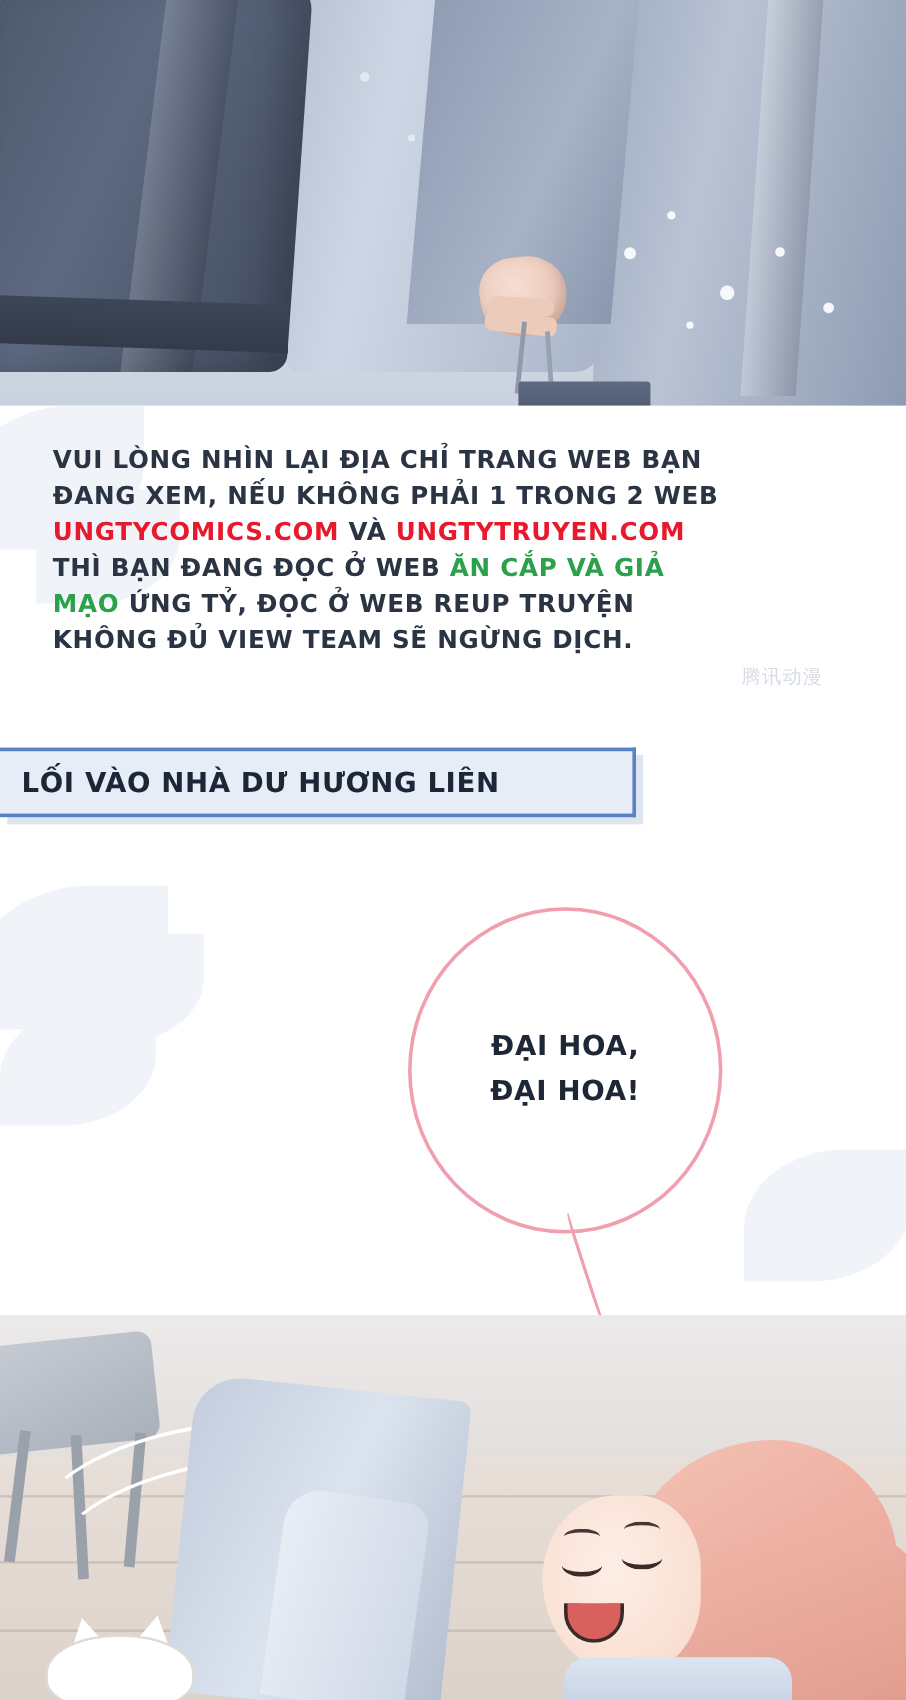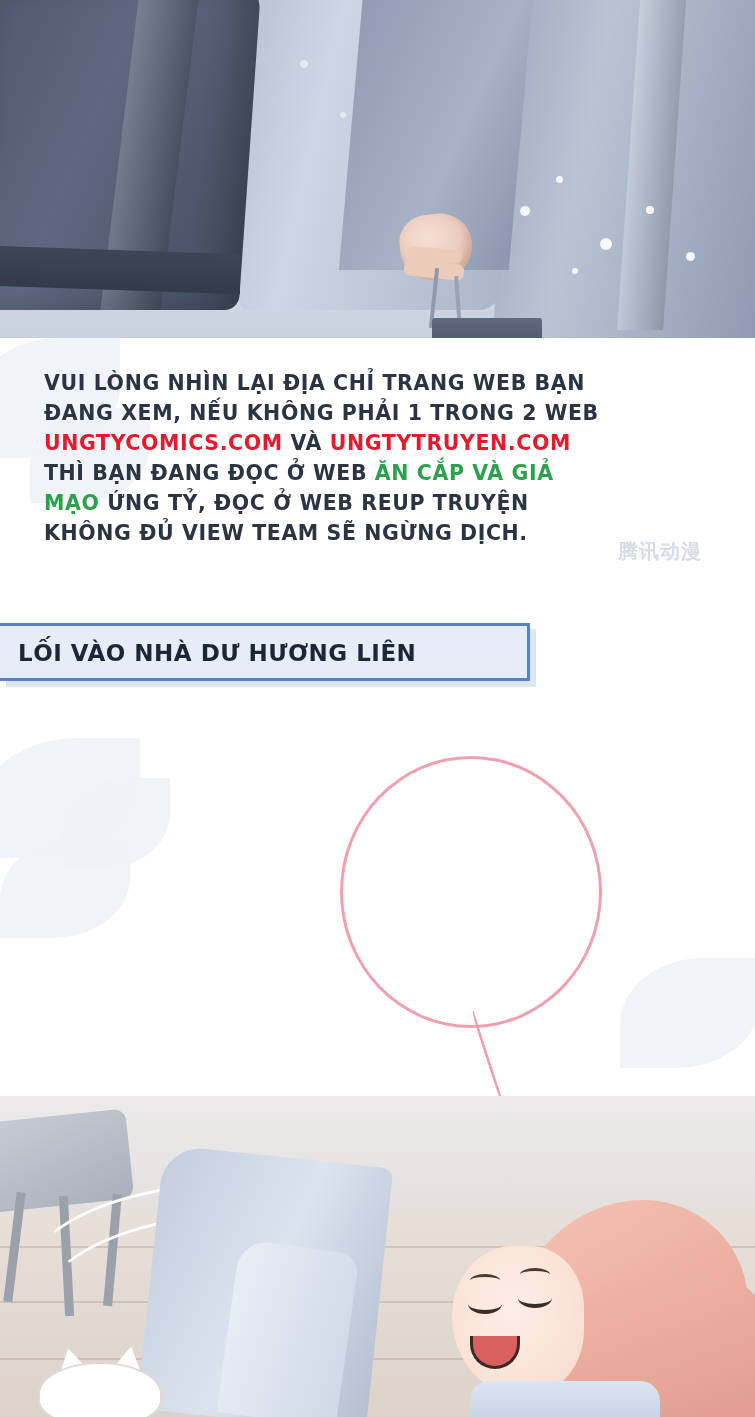--- a/index.html
+++ b/index.html
@@ -183,25 +183,25 @@
     letter-spacing: .6px;
     color: #2b3443;
     font-weight: 600;
     text-transform: uppercase;
   }
   .notice .red { color: #e8192c; }
   .notice .green { color: #2aa14a; }
 
   .watermark {
     position: absolute;
-    left: 618px; top: 200px;
-    font-size: 20px;
+    left: 618px; top: 216px;
+    font-size: 16px;
     color: #d6dce5;
     letter-spacing: 1px;
-    font-weight: 700;
+    font-weight: 400;
   }
 
   .caption-box {
     position: absolute;
     left: 0; top: 285px;
     width: 530px;
     height: 58px;
     background: #e7edf7;
     border: 3px solid #5782c4;
     border-left: none;
@@ -432,20 +432,24 @@
     </div>
 
     <div class="watermark">腾讯动漫</div>
 
     <div class="caption-box">
       <div class="caption-text">LỐI VÀO NHÀ DƯ HƯƠNG LIÊN</div>
     </div>
 
     <div class="bubble"></div>
     <div class="bubble-tail"></div>
+    <div class="bubble-text">
+      <div>ĐẠI HOA,</div>
+      <div>ĐẠI HOA!</div>
+    </div>
   </div>
 
   <div class="panel-bottom">
     <div class="wall-panel"></div>
     <div class="floor"></div>
     <div class="floor-line" style="top:150px;"></div>
     <div class="floor-line" style="top:205px;"></div>
     <div class="floor-line" style="top:262px;"></div>
 
     <div class="chair-seat"></div>

